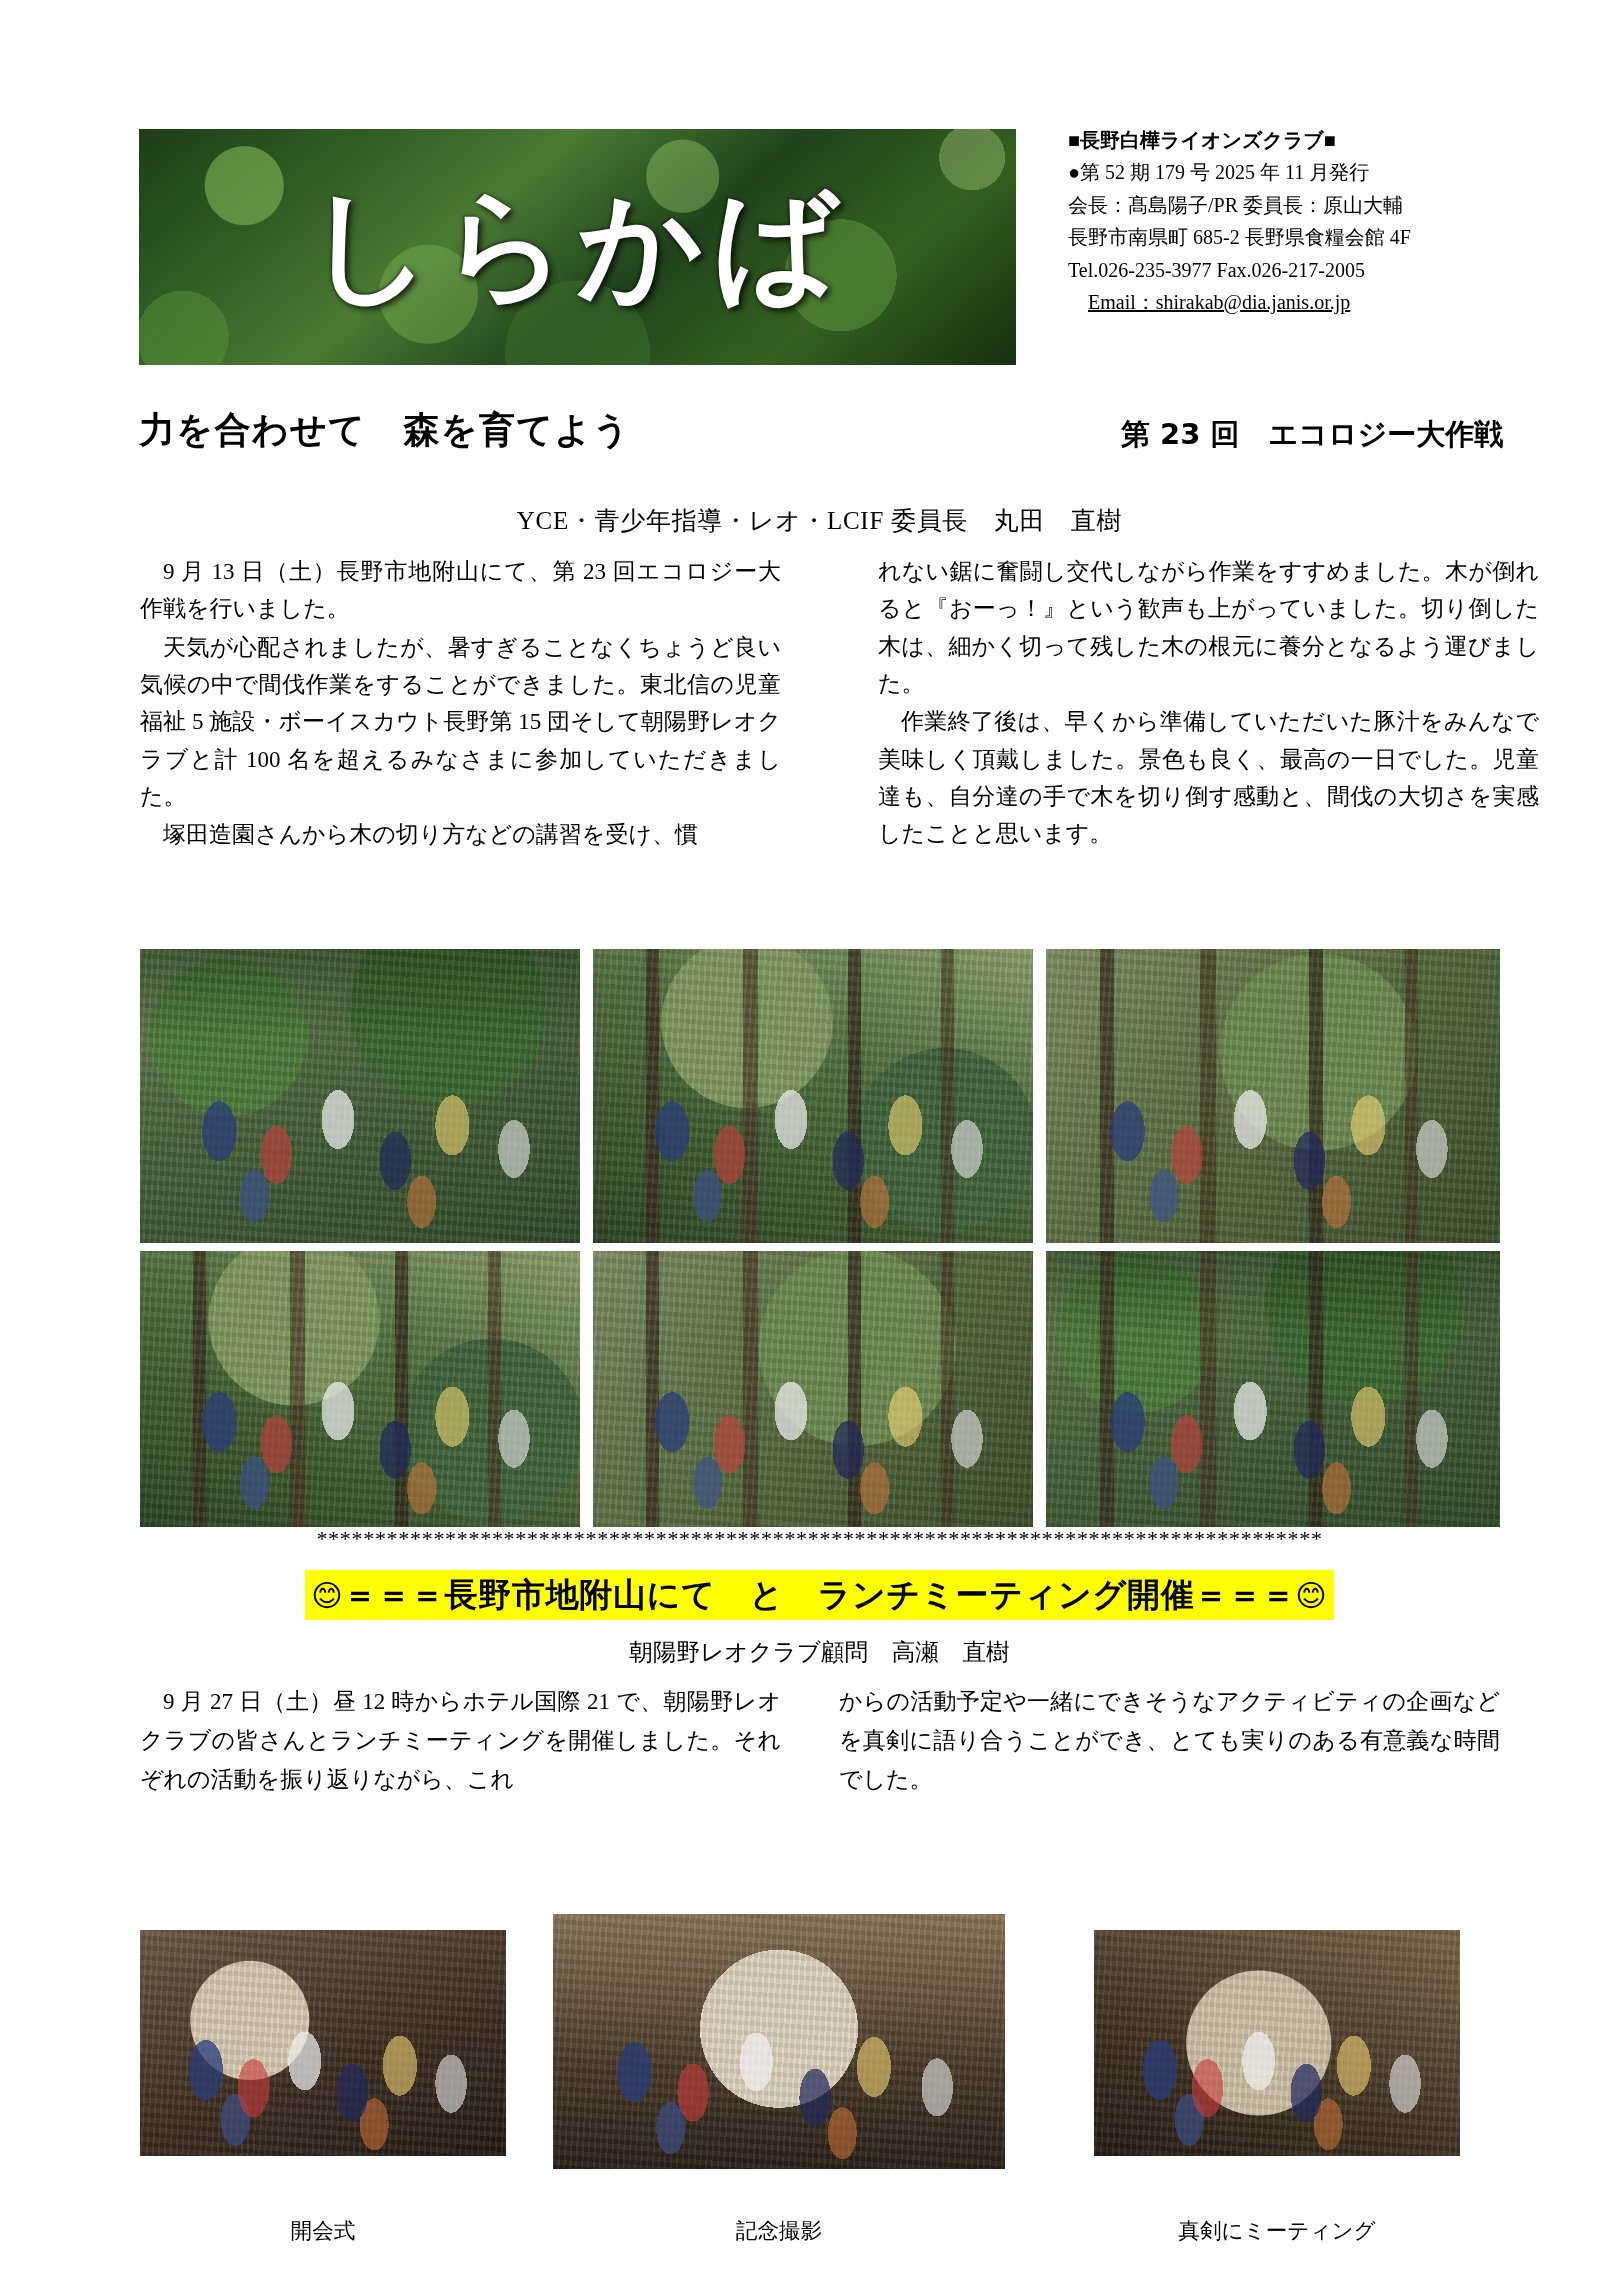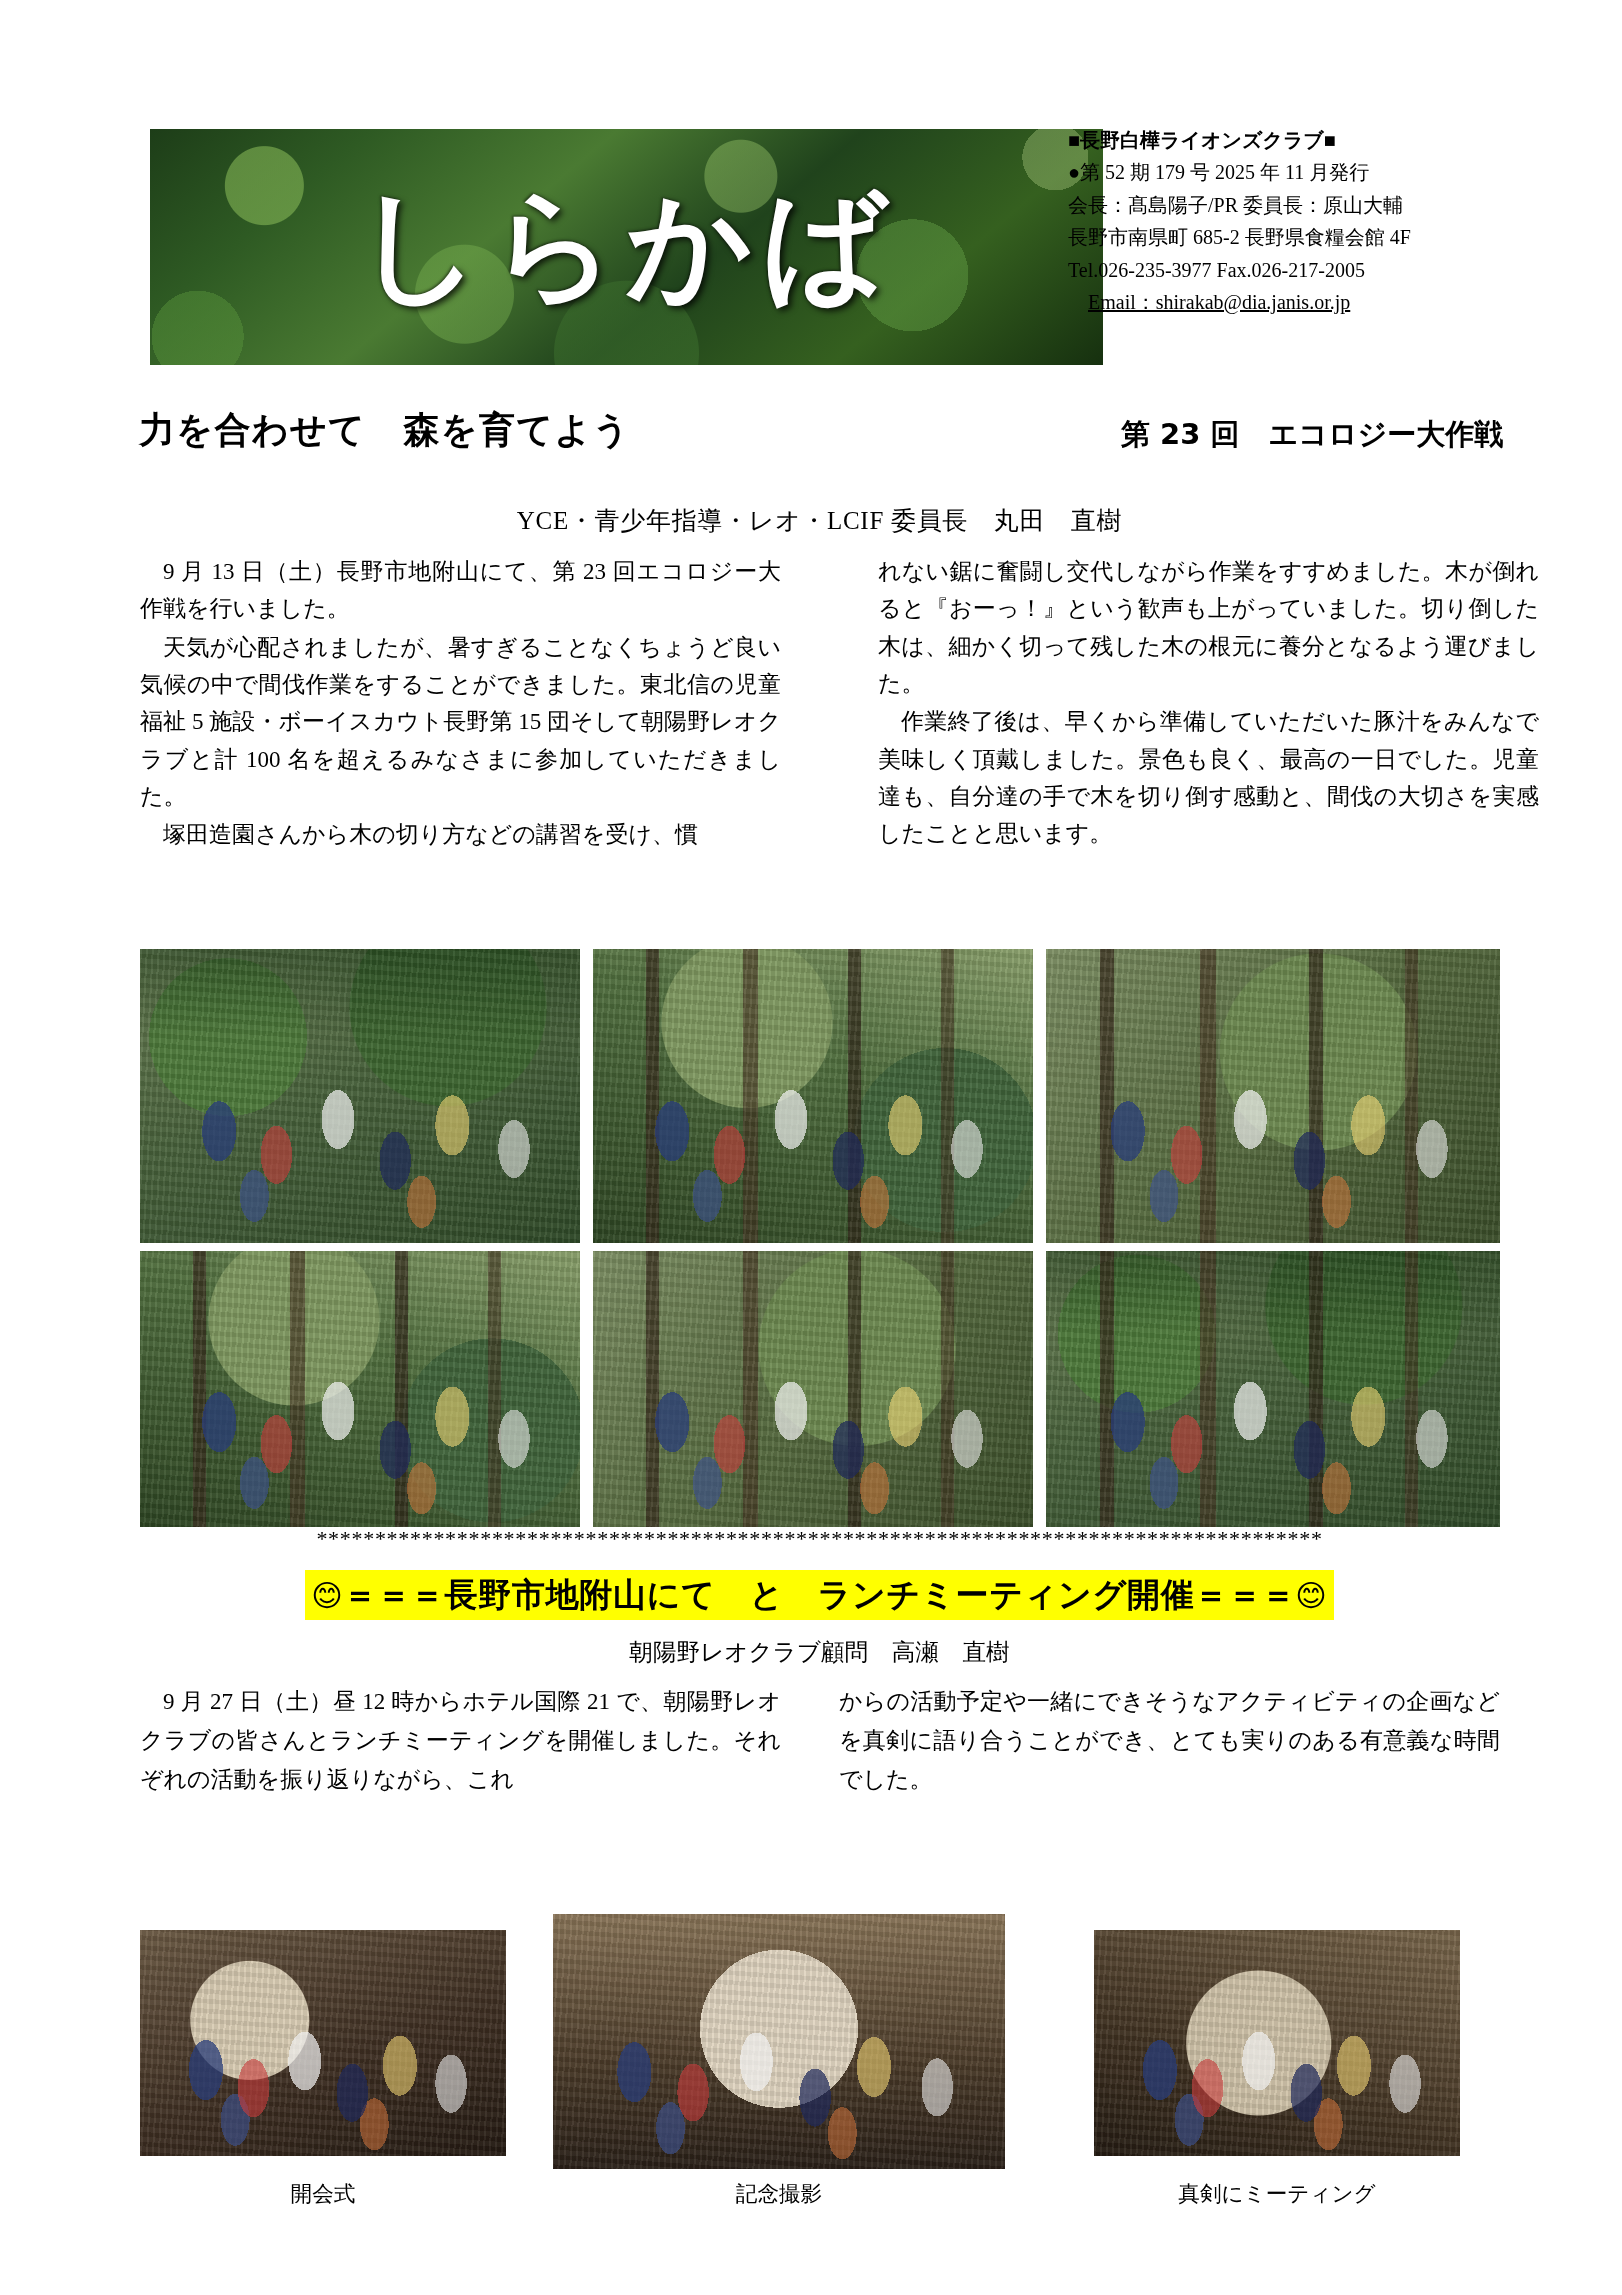--- a/index.html
+++ b/index.html
@@ -26,23 +26,23 @@
   
   .masthead {
     position: absolute;
     left: 139px;
     top: 124px;
     width: 1361px;
     height: 242px;
   }
   .logo-box {
     position: absolute;
-    left: 11px;
+    left: 0;
     top: 5.2px;
-    width: 953px;
+    width: 877px;
     height: 236px;
     background: linear-gradient(140deg, #1d3d18 0%, #2e5a23 18%, #4a7a32 38%, #20431c 58%, #35601f 78%, #16300f 100%);
     overflow: hidden;
   }
   .logo-box::before {
     content: "";
     position: absolute;
     left: 0; top: 0; right: 0; bottom: 0;
     background:
       radial-gradient(circle at 12% 24%, rgba(140,190,90,0.55) 0 39px, rgba(0,0,0,0) 40px),
@@ -276,20 +276,21 @@
     line-height: 1.70;
     text-align: justify;
   }
 
   
   .caption {
     position: absolute;
     text-align: center;
     font-size: 21.6px;
     font-family: "Liberation Serif", serif;
+    margin-top: 37px;
   }
 </style>
 </head>
 <body>
 
 <div class="page">
 
   <div class="masthead">
     <div class="logo-box">
       <div class="logo-title">しらかば</div>

